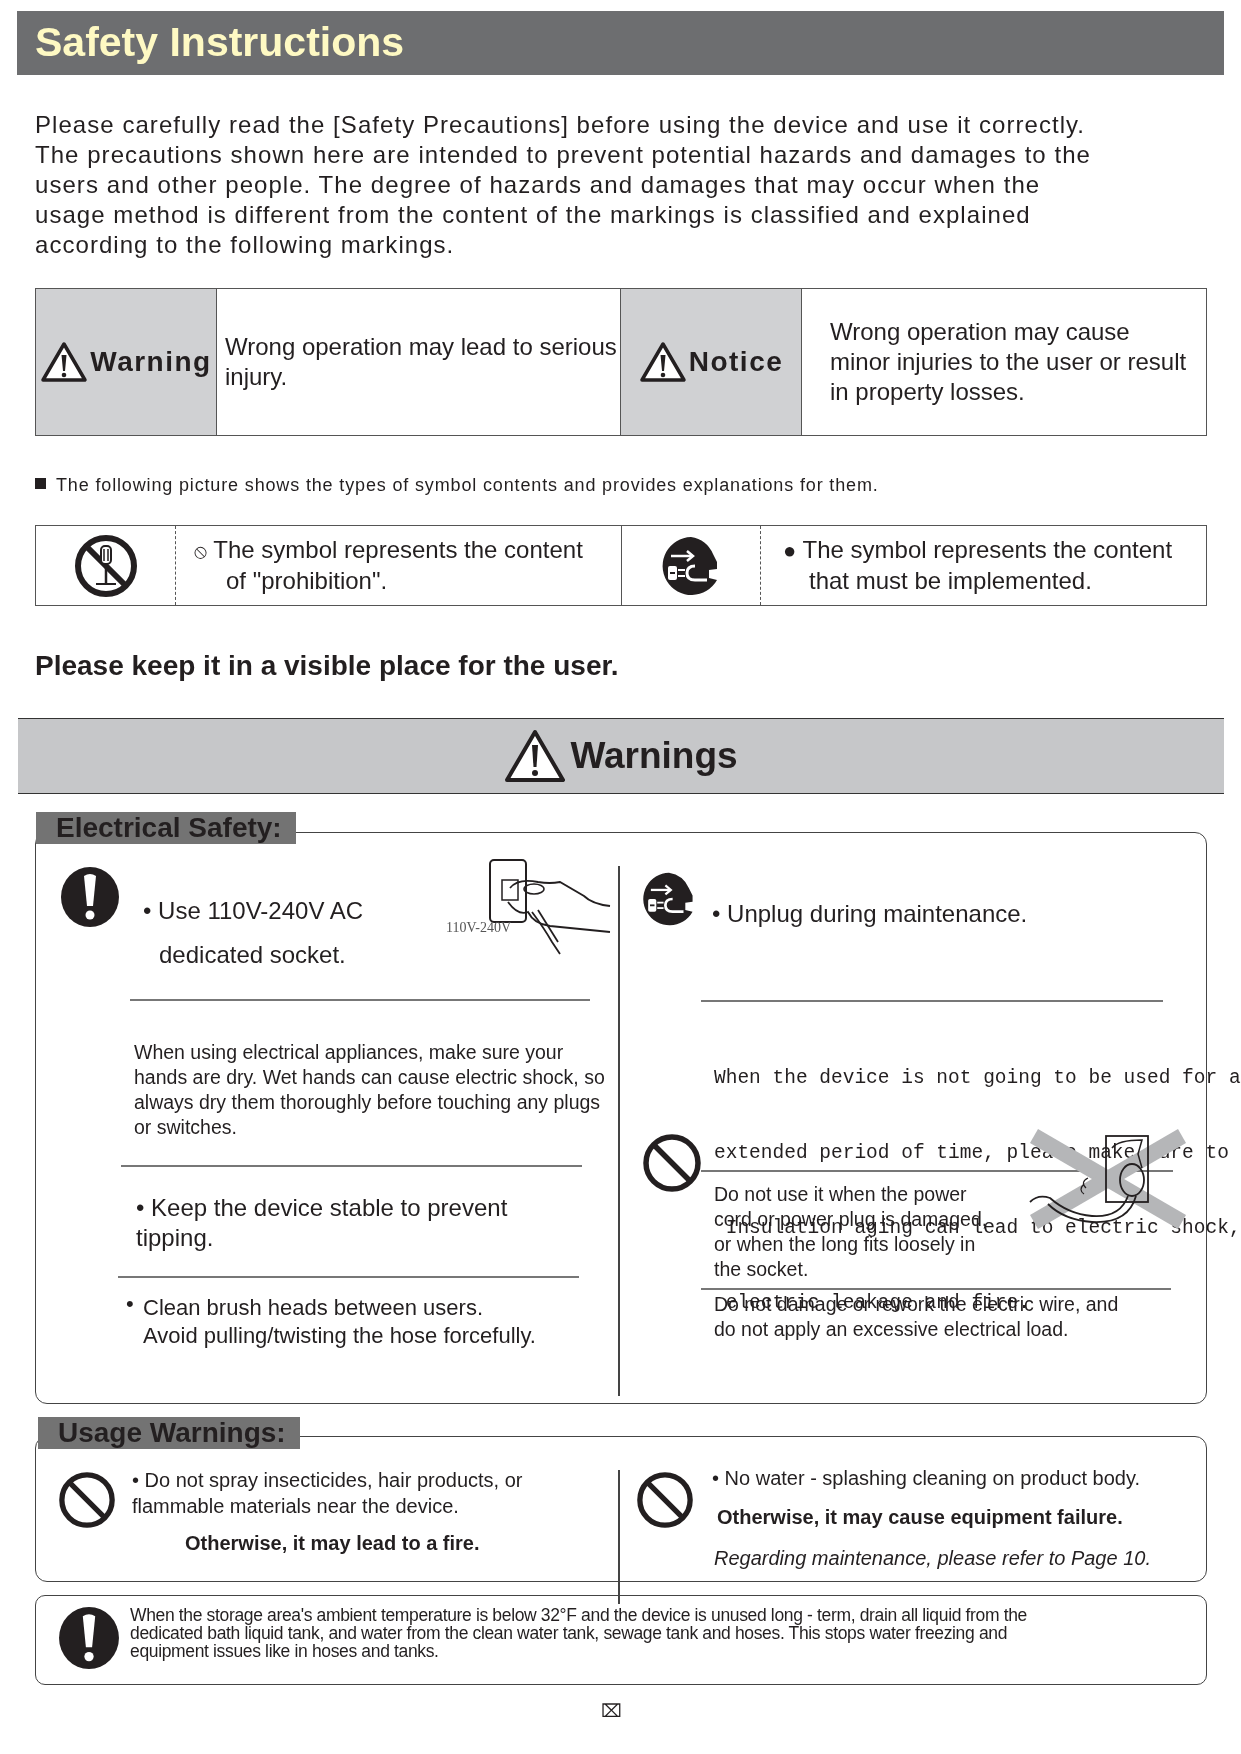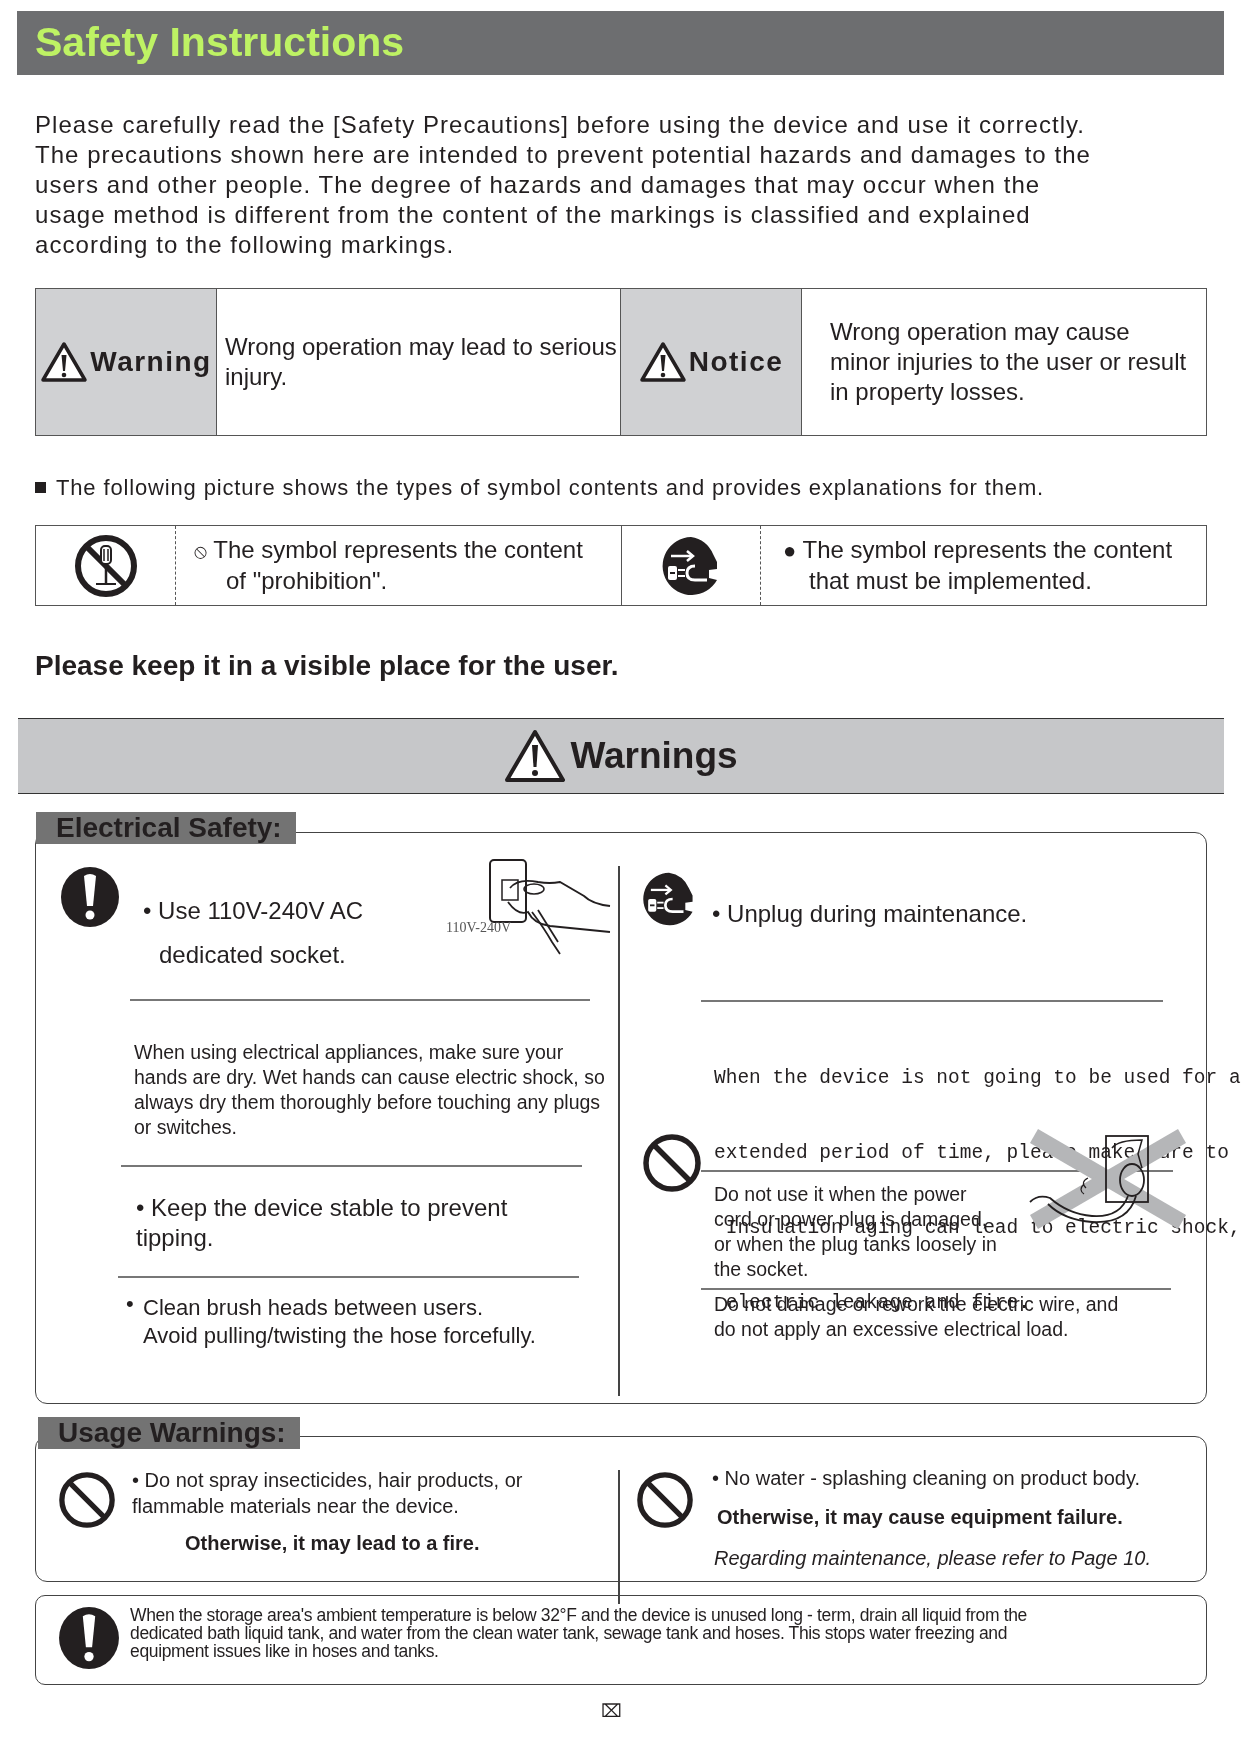--- a/index.html
+++ b/index.html
@@ -1,32 +1,32 @@
 <!DOCTYPE html>
 <html><head>
 <meta charset="utf-8">
 <style>
   * { box-sizing: border-box; margin: 0; padding: 0; }
   html, body { width: 1241px; height: 1754px; background: #fff; }
   body { position: relative; font-family: "Liberation Sans", sans-serif; color: #231f20; overflow: hidden; }
   .abs { position: absolute; }
 
   .title-bar { left: 17px; top: 11px; width: 1207px; height: 64px; background: #6d6e70; }
-  .title-bar span { position: absolute; left: 18px; top: 8px; font-size: 41px; font-weight: bold; color: #bef264; }
+  .title-bar span { position: absolute; left: 18px; top: 8px; font-size: 41px; font-weight: bold; color: #fef9c3; }
 
   .intro { left: 35px; top: 110px; width: 1190px; font-size: 24px; line-height: 30px; letter-spacing: 1.05px; }
   .intro div { white-space: nowrap; }
 
   .markings { left: 35px; top: 288px; width: 1172px; height: 148px; border: 1.5px solid #555; display: flex; }
   .mk-label { background: #d0d1d3; width: 181px; height: 100%; border-right: 1.5px solid #555; display: flex; align-items: center; justify-content: center; gap: 2px; }
   .mk-label span { font-size: 28px; font-weight: bold; letter-spacing: 1.5px; }
   .mk-text { padding-left: 15px; display: flex; align-items: center; font-size: 24px; line-height: 30px; border-right: 1.5px solid #555; }
   .mk-text:last-child { border-right: none; }
 
-  .symbols-intro { left: 35px; top: 475px; font-size: 22px; letter-spacing: 0.85px; white-space: nowrap; }
+  .symbols-intro { left: 35px; top: 475px; font-size: 18px; letter-spacing: 0.85px; white-space: nowrap; }
   .symbols-intro .sq { display: inline-block; width: 11px; height: 11px; background: #231f20; margin-right: 10px; vertical-align: 2px; }
 
   .symbols { left: 35px; top: 525px; width: 1172px; height: 81px; border: 1.5px solid #555; display: flex; }
   .sym-icon { width: 140px; height: 100%; display: flex; align-items: center; justify-content: center; border-right: 1.5px dashed #555; }
   .sym-text { font-size: 24px; line-height: 30px; display: flex; align-items: center; padding-left: 18px; }
   .sym-text.first { width: 446px; border-right: 1.5px solid #555; }
   .sym-text .hang { display: block; padding-left: 32px; }
 
   .keep { left: 35px; top: 650px; font-size: 28px; font-weight: bold; }
 
@@ -187,21 +187,21 @@
 </div>
 
 <svg class="abs" style="left:642px; top:1133px;" width="60" height="60" viewBox="0 0 60 60">
   <circle cx="30" cy="30" r="26" fill="none" stroke="#231f20" stroke-width="5.5"></circle>
   <line x1="12" y1="12" x2="48" y2="48" stroke="#231f20" stroke-width="5.5"></line>
 </svg>
 <div class="hr" style="left:701px; top:1170px; width:472px;"></div>
 <div class="txt-sm" style="left:714px; top:1182px;">
   <div>Do not use it when the power</div>
   <div>cord or power plug is damaged,</div>
-  <div>or when the plug tanks loosely in</div>
+  <div>or when the long fits loosely in</div>
   <div>the socket.</div>
 </div>
 
 <svg class="abs" style="left:1028px; top:1128px;" width="162" height="102" viewBox="0 0 162 102">
   <line x1="6" y1="8" x2="154" y2="94" stroke="#b5b6b8" stroke-width="16"></line>
   <line x1="154" y1="8" x2="6" y2="94" stroke="#b5b6b8" stroke-width="16"></line>
   <rect x="78" y="8" width="42" height="66" fill="none" stroke="#231f20" stroke-width="1.8"></rect>
   <path d="M84 20 Q90 12 114 12 L110 26 L114 40" fill="none" stroke="#231f20" stroke-width="1.5"></path>
   <ellipse cx="104" cy="52" rx="12" ry="16" fill="none" stroke="#231f20" stroke-width="1.8"></ellipse>
   <path d="M100 68 Q92 90 64 88 Q40 86 22 70 Q10 66 2 74" fill="none" stroke="#231f20" stroke-width="1.8"></path>

